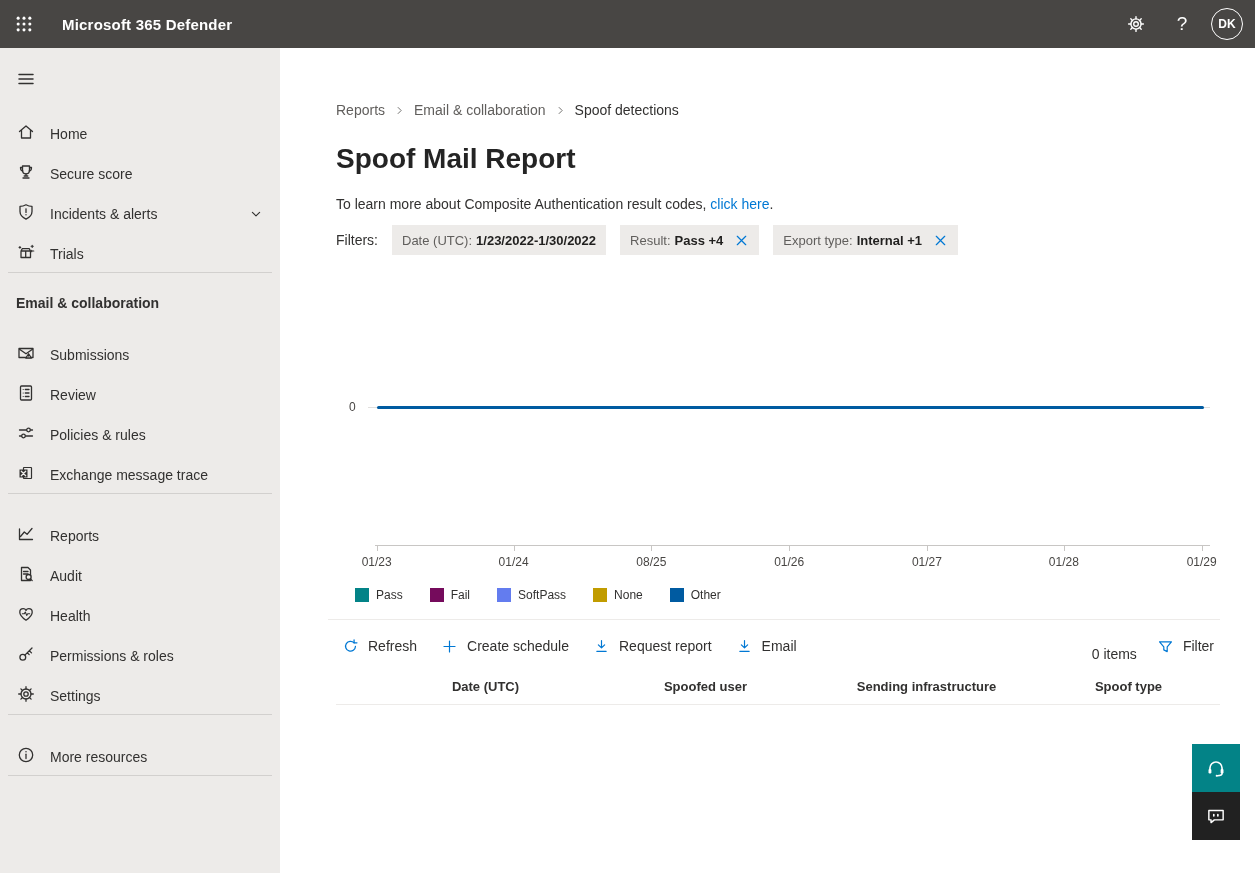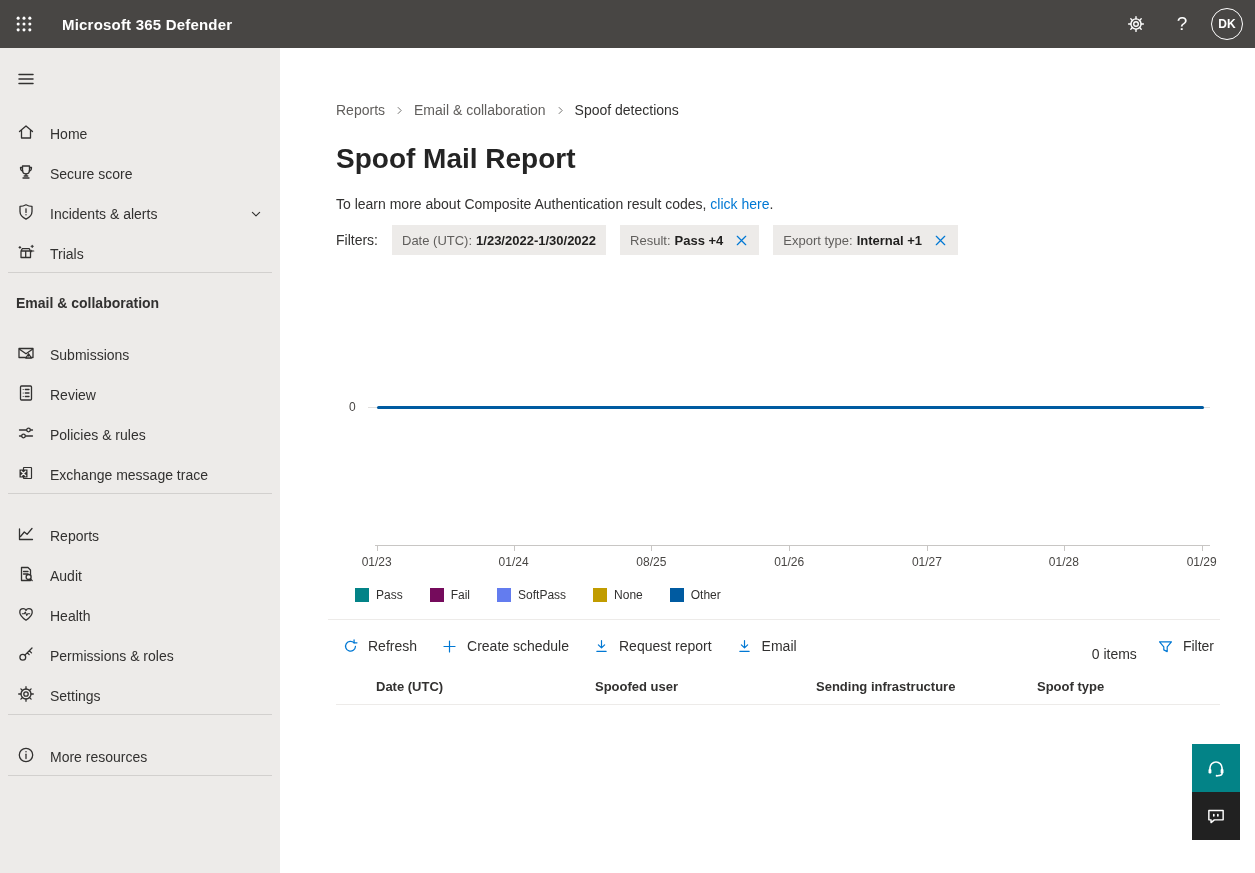--- a/index.html
+++ b/index.html
@@ -72,21 +72,21 @@
 
   
   .toolbar-divider { height:1px; background:#EDEBE9; margin:17px 0 0 -8px; }
   .toolbar { display:flex; align-items:flex-end; height:42px; }
   .tbtn { display:flex; align-items:center; gap:9px; background:none; border:none; height:32px; padding:0 6px; margin-right:12px; font-size:14px; color:var(--text); font-family:inherit; cursor:pointer; }
   .ticon { width:17px; height:17px; color:var(--accent); flex-shrink:0; }
   .spacer { flex:1; }
   .items-count { font-size:14px; color:var(--text); margin-right:14px; }
 
   
-  .thead { display:flex; align-items:center; height:36px; margin-top:7px; border-bottom:1px solid #EDEBE9; padding-left:40px; font-size:13px; font-weight:700; color:var(--text); }
+  .thead { display:flex; align-items:center; height:36px; margin-top:7px; border-bottom:1px solid #EDEBE9; padding-left:40px; font-size:13px; font-weight:700; color:var(--text);text-align:center; }
   .th { cursor:pointer; }
   .th-date { width:219px; }
   .th-user { width:221px; }
   .th-infra { width:221px; }
   .th-type { flex:1; }
 
   
   .float-stack { position:absolute; right:15px; bottom:33px; display:flex; flex-direction:column; }
   .fab { width:48px; height:48px; border:none; padding:0; display:flex; align-items:center; justify-content:center; cursor:pointer; color:#fff; }
   .fab-help { background:var(--help-bg); }

